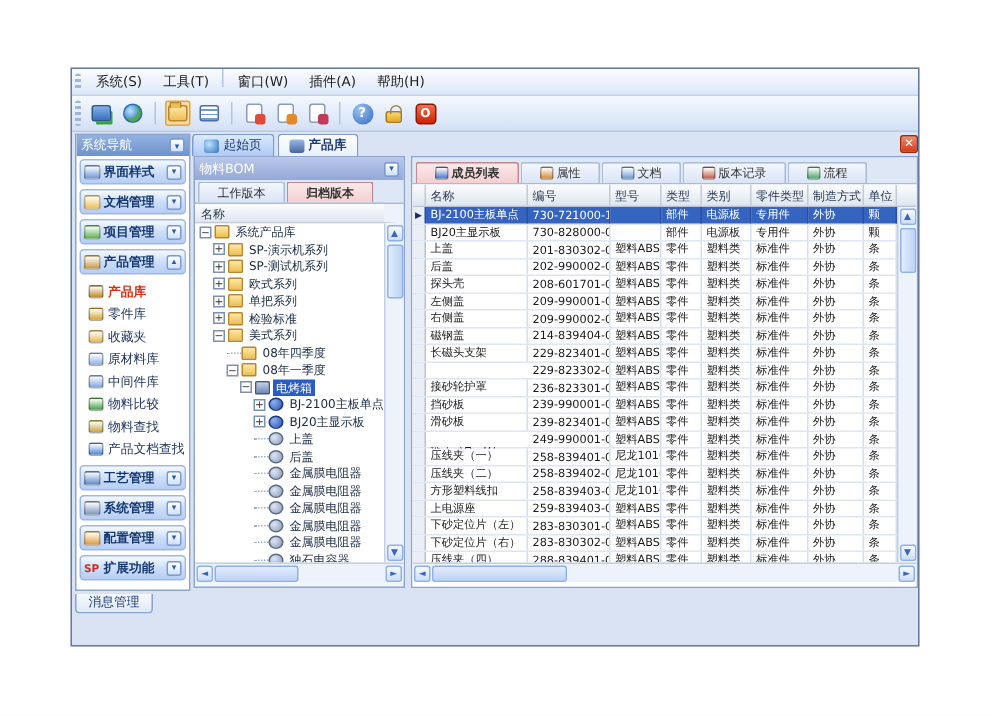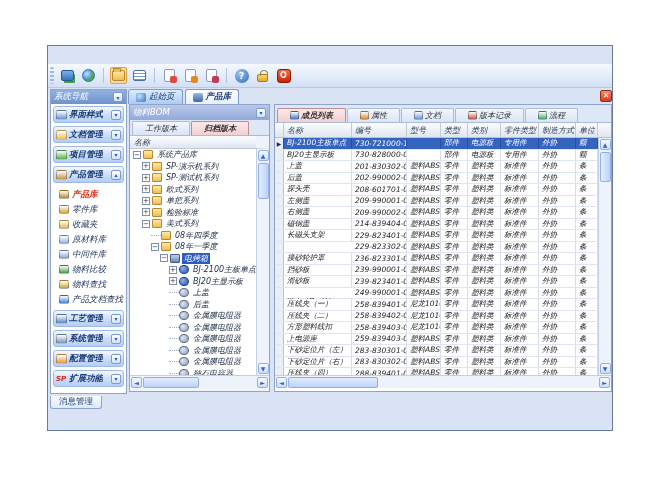--- a/index.html
+++ b/index.html
@@ -35,21 +35,21 @@
   .i-report .ic-box { background:repeating-linear-gradient(#fff 0 2px,#6f9ad8 2px 3px); border:1px solid #4a6fa8; }
   .i-doc .ic-box { width:11px; height:13px; background:#fdfdfd; border:1px solid #8c9cb8; }
   .i-doc .mark { position:absolute; right:1px; bottom:1px; width:7px; height:7px; border-radius:2px; }
   .i-doc1 .mark { background:#e04a3a; } .i-doc2 .mark { background:#e08a2a; } .i-doc3 .mark { background:#c03a5a; }
   .i-help .ic-box { width:14px; height:14px; border-radius:50%; background:radial-gradient(circle at 35% 30%, #9cc4f2, #2f66c0); color:#fff; font-weight:bold; font-size:9px; display:flex; align-items:center; justify-content:center; }
   .i-lock .ic-box { width:11px; height:8px; background:linear-gradient(#ffd86a,#e0a82a); border:1px solid #a87c1a; margin-top:4px; position:relative; }
   .i-lock .ic-box::before { content:""; position:absolute; left:1.5px; top:-5px; width:6px; height:5px; border:1.5px solid #9a8a4a; border-bottom:none; border-radius:4px 4px 0 0; }
   .i-exit .ic-box { width:14px; height:14px; border-radius:3px; background:linear-gradient(#f07050,#cc2200); border:1px solid #8a1a00; color:#fff; font-weight:bold; font-size:8px; display:flex; align-items:center; justify-content:center; }
 
   
-  .workspace { position:absolute; left:0; top:42px; width:476px; height:308px;font-style:italic; }
+  .workspace { position:absolute; left:0; top:42px; width:476px; height:308px; }
 
   
   .sidebar { position:absolute; left:2px; top:1px; width:77px; height:305px;
     background:#fff; border:1px solid #8da5cc; display:flex; flex-direction:column; overflow:hidden; }
   .sb-title { height:14px; background:linear-gradient(#93b1e0,#6d93cc); color:#fff;
     font-size:8.5px; display:flex; align-items:center; padding:0 3px; flex:none; }
   .sb-title .sqbtn { margin-left:auto; }
   .sqbtn { width:10px; height:10px; background:linear-gradient(#fff,#cfe0fa); border:1px solid #7d9bd0;
     border-radius:2px; font-size:6px; color:#2c5aa8; display:flex; align-items:center; justify-content:center; }
   .sb-body { flex:1; padding:2px; overflow:hidden; }
@@ -159,20 +159,31 @@
       radial-gradient(circle at 8px 8px, #8aa 1px, transparent 1.5px),
       radial-gradient(circle at 8px 4px, #8aa 1px, transparent 1.5px),
       radial-gradient(circle at 4px 8px, #8aa 1px, transparent 1.5px); }
 </style>
 </head>
 <body>
 
 <div class="page">
   <div class="win">
 
+    <div class="menubar">
+      <div class="grip"></div>
+      <span id="menu-items" style="display: flex;">
+          <span class="mitem">系统(S)</span>
+          <span class="mitem">工具(T)</span>
+          <span class="msep"></span>
+          <span class="mitem">窗口(W)</span>
+          <span class="mitem">插件(A)</span>
+          <span class="mitem">帮助(H)</span>
+        </span>
+    </div>
 
     <div class="toolbar">
       <div class="grip"></div>
       <span id="toolbar-icons" style="display:flex;align-items:center;">
           <div class="ticon i-monitor">
             <div class="ic-box"></div>
           </div>
           <div class="ticon i-globe">
             <div class="ic-box"></div>
           </div>

